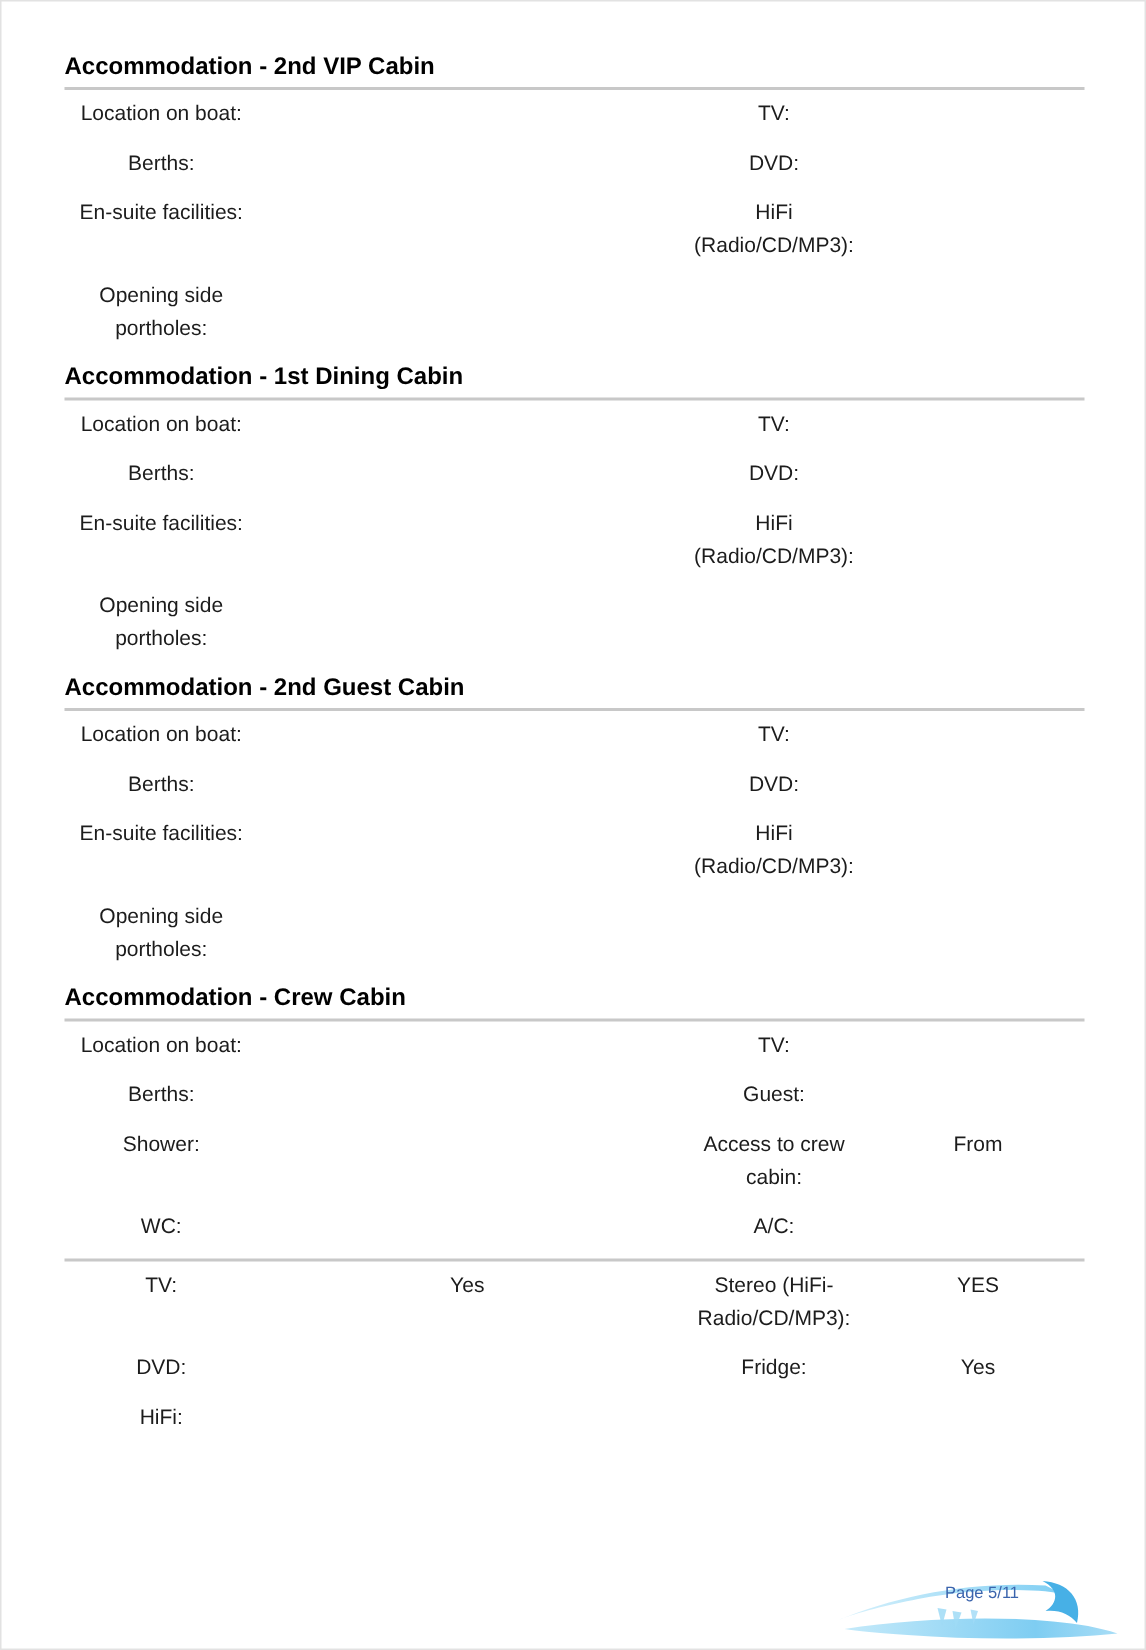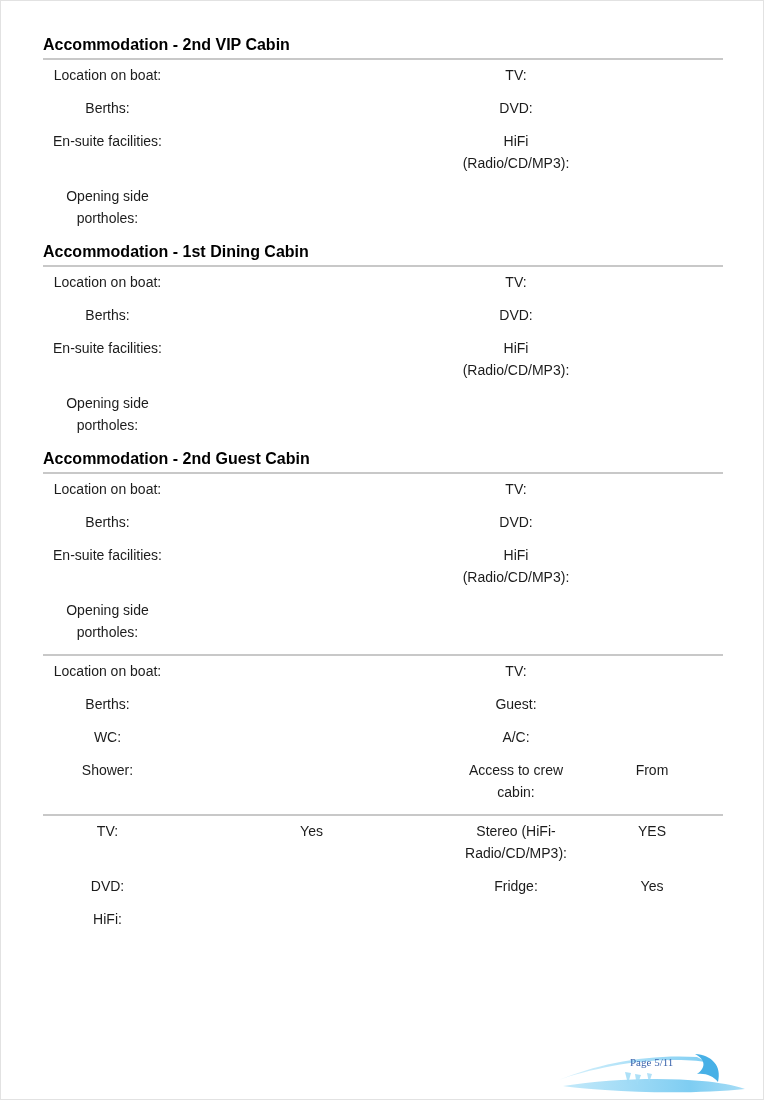--- a/index.html
+++ b/index.html
@@ -23,21 +23,21 @@
   .rows{margin-top:4px;}
   .row{
     display:grid;
     grid-template-columns:137px 271px 138px 134px;
     font-size:14px;line-height:22px;
     margin:0 0 11px;
     text-align:center;
   }
   .lbl{padding-right:8px;}
   .val{padding-right:8px;}
-  .footer{position:absolute;left:556px;top:1044px;width:192px;height:50px;font-family:Liberation Serif, serif;}
+  .footer{position:absolute;left:556px;top:1044px;width:192px;height:50px;}
   .footer svg{position:absolute;left:0;top:0;}
   .page-num{
     position:absolute;left:73px;top:11px;
     font-size:11px;line-height:13px;color:#3b64ad;
     white-space:nowrap;z-index:2;
   }
 </style>
 </head>
 <body>
 
@@ -131,45 +131,46 @@
         <div class="row">
           <div class="lbl">Opening side portholes:</div>
           <div class="val"></div>
           <div class="lbl"></div>
           <div class="val"></div>
         </div>
       </div>
     </div>
 
     <div class="section">
+      <div class="section-title">Accommodation - Crew Cabin</div>
       <div class="divider"></div>
       <div class="rows">
         <div class="row">
           <div class="lbl">Location on boat:</div>
           <div class="val"></div>
           <div class="lbl">TV:</div>
           <div class="val"></div>
         </div>
         <div class="row">
           <div class="lbl">Berths:</div>
           <div class="val"></div>
           <div class="lbl">Guest:</div>
-          <div class="val"></div>
-        </div>
-        <div class="row">
-          <div class="lbl">WC:</div>
-          <div class="val"></div>
-          <div class="lbl">A/C:</div>
           <div class="val"></div>
         </div>
         <div class="row">
           <div class="lbl">Shower:</div>
           <div class="val"></div>
           <div class="lbl">Access to crew cabin:</div>
           <div class="val">From</div>
+        </div>
+        <div class="row">
+          <div class="lbl">WC:</div>
+          <div class="val"></div>
+          <div class="lbl">A/C:</div>
+          <div class="val"></div>
         </div>
       </div>
     </div>
 
     <div class="section">
       <div class="divider"></div>
       <div class="rows">
         <div class="row">
           <div class="lbl">TV:</div>
           <div class="val">Yes</div>

